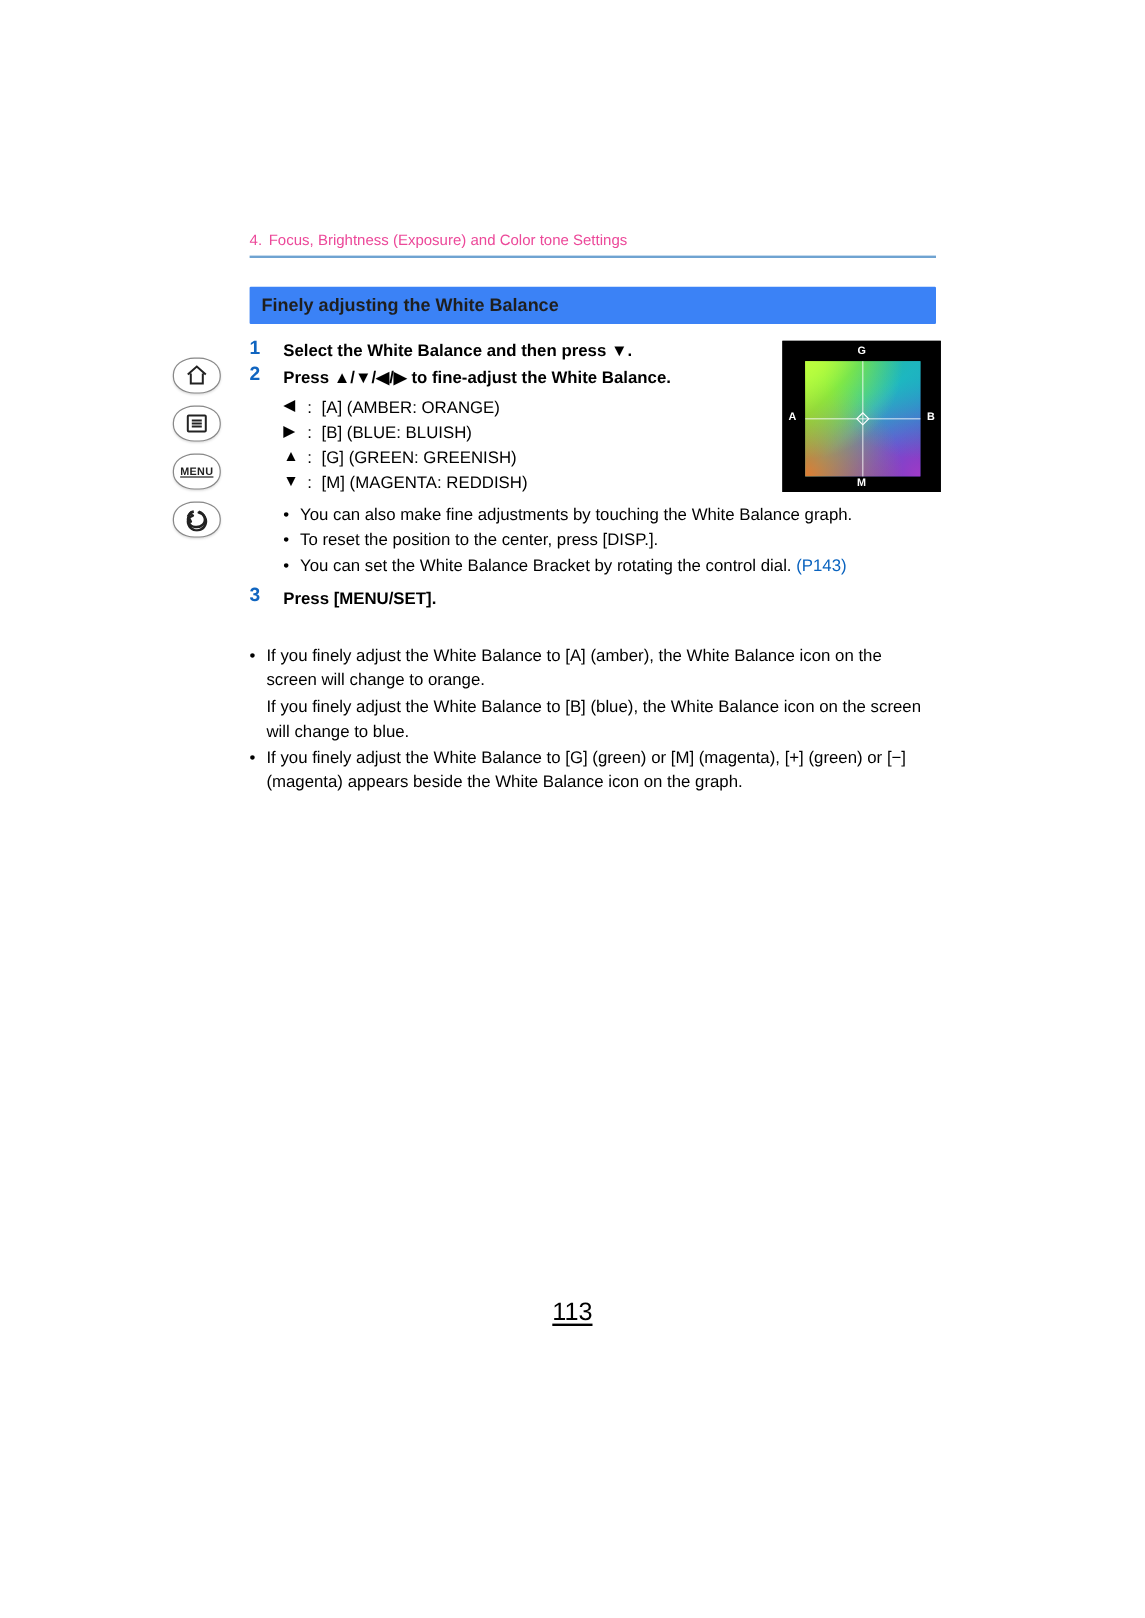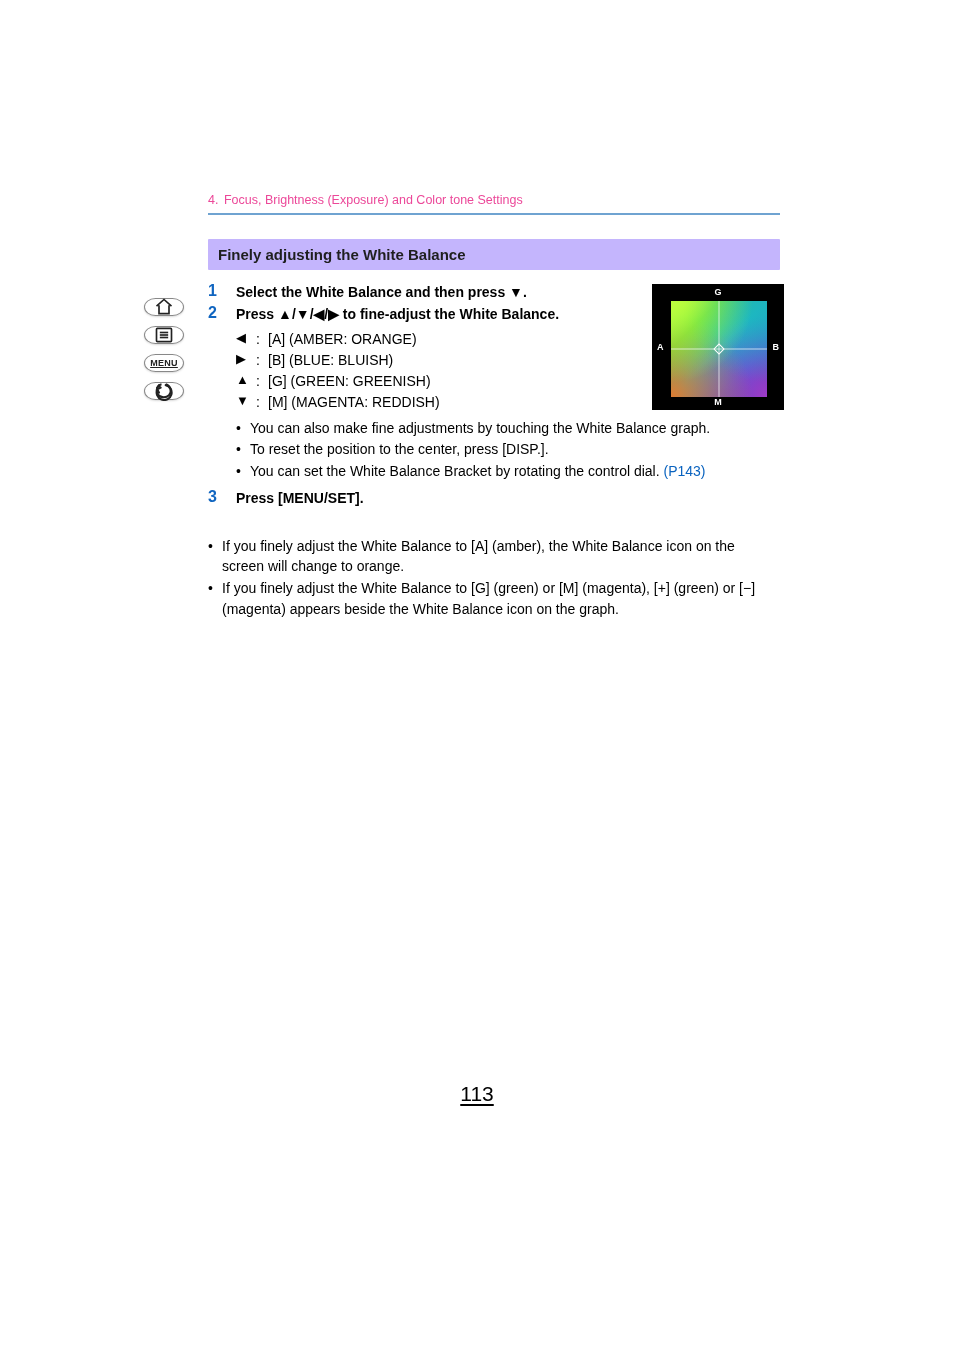--- a/index.html
+++ b/index.html
@@ -1,28 +1,28 @@
 <!DOCTYPE html>
 <html><head>
   <meta charset="utf-8">
   <style>
     * { box-sizing: border-box; margin: 0; padding: 0; }
     html, body { width: 954px; height: 1348px; font-family: Arial, Helvetica, sans-serif; background: #fff; color: #000; }
     .page { position: relative; width: 954px; height: 1348px; }
     .sidebar { position: absolute; left: 142px; top: 298px; width: 44px; display: flex; flex-direction: column; gap: 10px; align-items: center; }
-    .sidebar .nav-btn { width: 40px; height: 18px; background: #fff; border: 1px solid #888; border-radius: 18px/14px; display: flex; align-items: center; justify-content: center; box-shadow: 0 1px 2px rgba(0,0,0,0.15); font-size: 12px; font-weight: bold; color: #222; }
+    .sidebar .nav-btn { width: 40px; height: 30px; background: #fff; border: 1px solid #888; border-radius: 18px/14px; display: flex; align-items: center; justify-content: center; box-shadow: 0 1px 2px rgba(0,0,0,0.15); font-size: 12px; font-weight: bold; color: #222; }
     .sidebar .nav-btn svg { width: 20px; height: 20px; }
     .sidebar .nav-btn.menu-btn { font-size: 9px; letter-spacing: 0.3px; text-decoration: underline; }
 
     .content { position: absolute; left: 208px; top: 193px; width: 572px; }
     .breadcrumb { font-size: 12.5px; color: #ec4899; margin-bottom: 6px; }
     .breadcrumb span:first-child { margin-right: 2px; }
     .hr-top { border: none; border-top: 2px solid #6fa3d1; margin-bottom: 24px; }
 
-    .section-title-wrap { background: #c4b5fd; padding: 7px 10px; border-radius: 1px; margin-bottom: 12px; }
+    .section-title-wrap { background: #3b82f6; padding: 7px 10px; border-radius: 1px; margin-bottom: 12px; }
     .section-title { font-size: 15px; font-weight: bold; color: #1f1f1f; }
 
     .intro { font-size: 14px; line-height: 1.45; margin-bottom: 16px; }
 
     .steps { position: relative; }
     .step-row { display: flex; margin-bottom: 2px; }
     .step-num { width: 28px; font-size: 16px; font-weight: bold; color: #1065c0; flex-shrink: 0; }
     .step-body { flex: 1; font-size: 14px; line-height: 1.45; }
     .step-body .step-head { font-weight: bold; }
     .step-body .indent-list { margin-top: 4px; }
@@ -178,20 +178,21 @@
         <div class="step-num">3</div>
         <div class="step-body"><span class="step-head">Press [MENU/SET].</span></div>
       </div>
     </div>
 
     <div class="notes">
       <div class="n">
           <span class="dot">•</span>
           <span class="nt">If you finely adjust the White Balance to [A] (amber), the White Balance icon on the screen will change to orange.</span>
         </div>
+      <div class="cont">If you finely adjust the White Balance to [B] (blue), the White Balance icon on the screen will change to blue.</div>
       <div class="n">
           <span class="dot">•</span>
           <span class="nt">If you finely adjust the White Balance to [G] (green) or [M] (magenta), [+] (green) or [−] (magenta) appears beside the White Balance icon on the graph.</span>
         </div>
     </div>
 
   </div>
 
   <div class="page-number">113</div>
 

